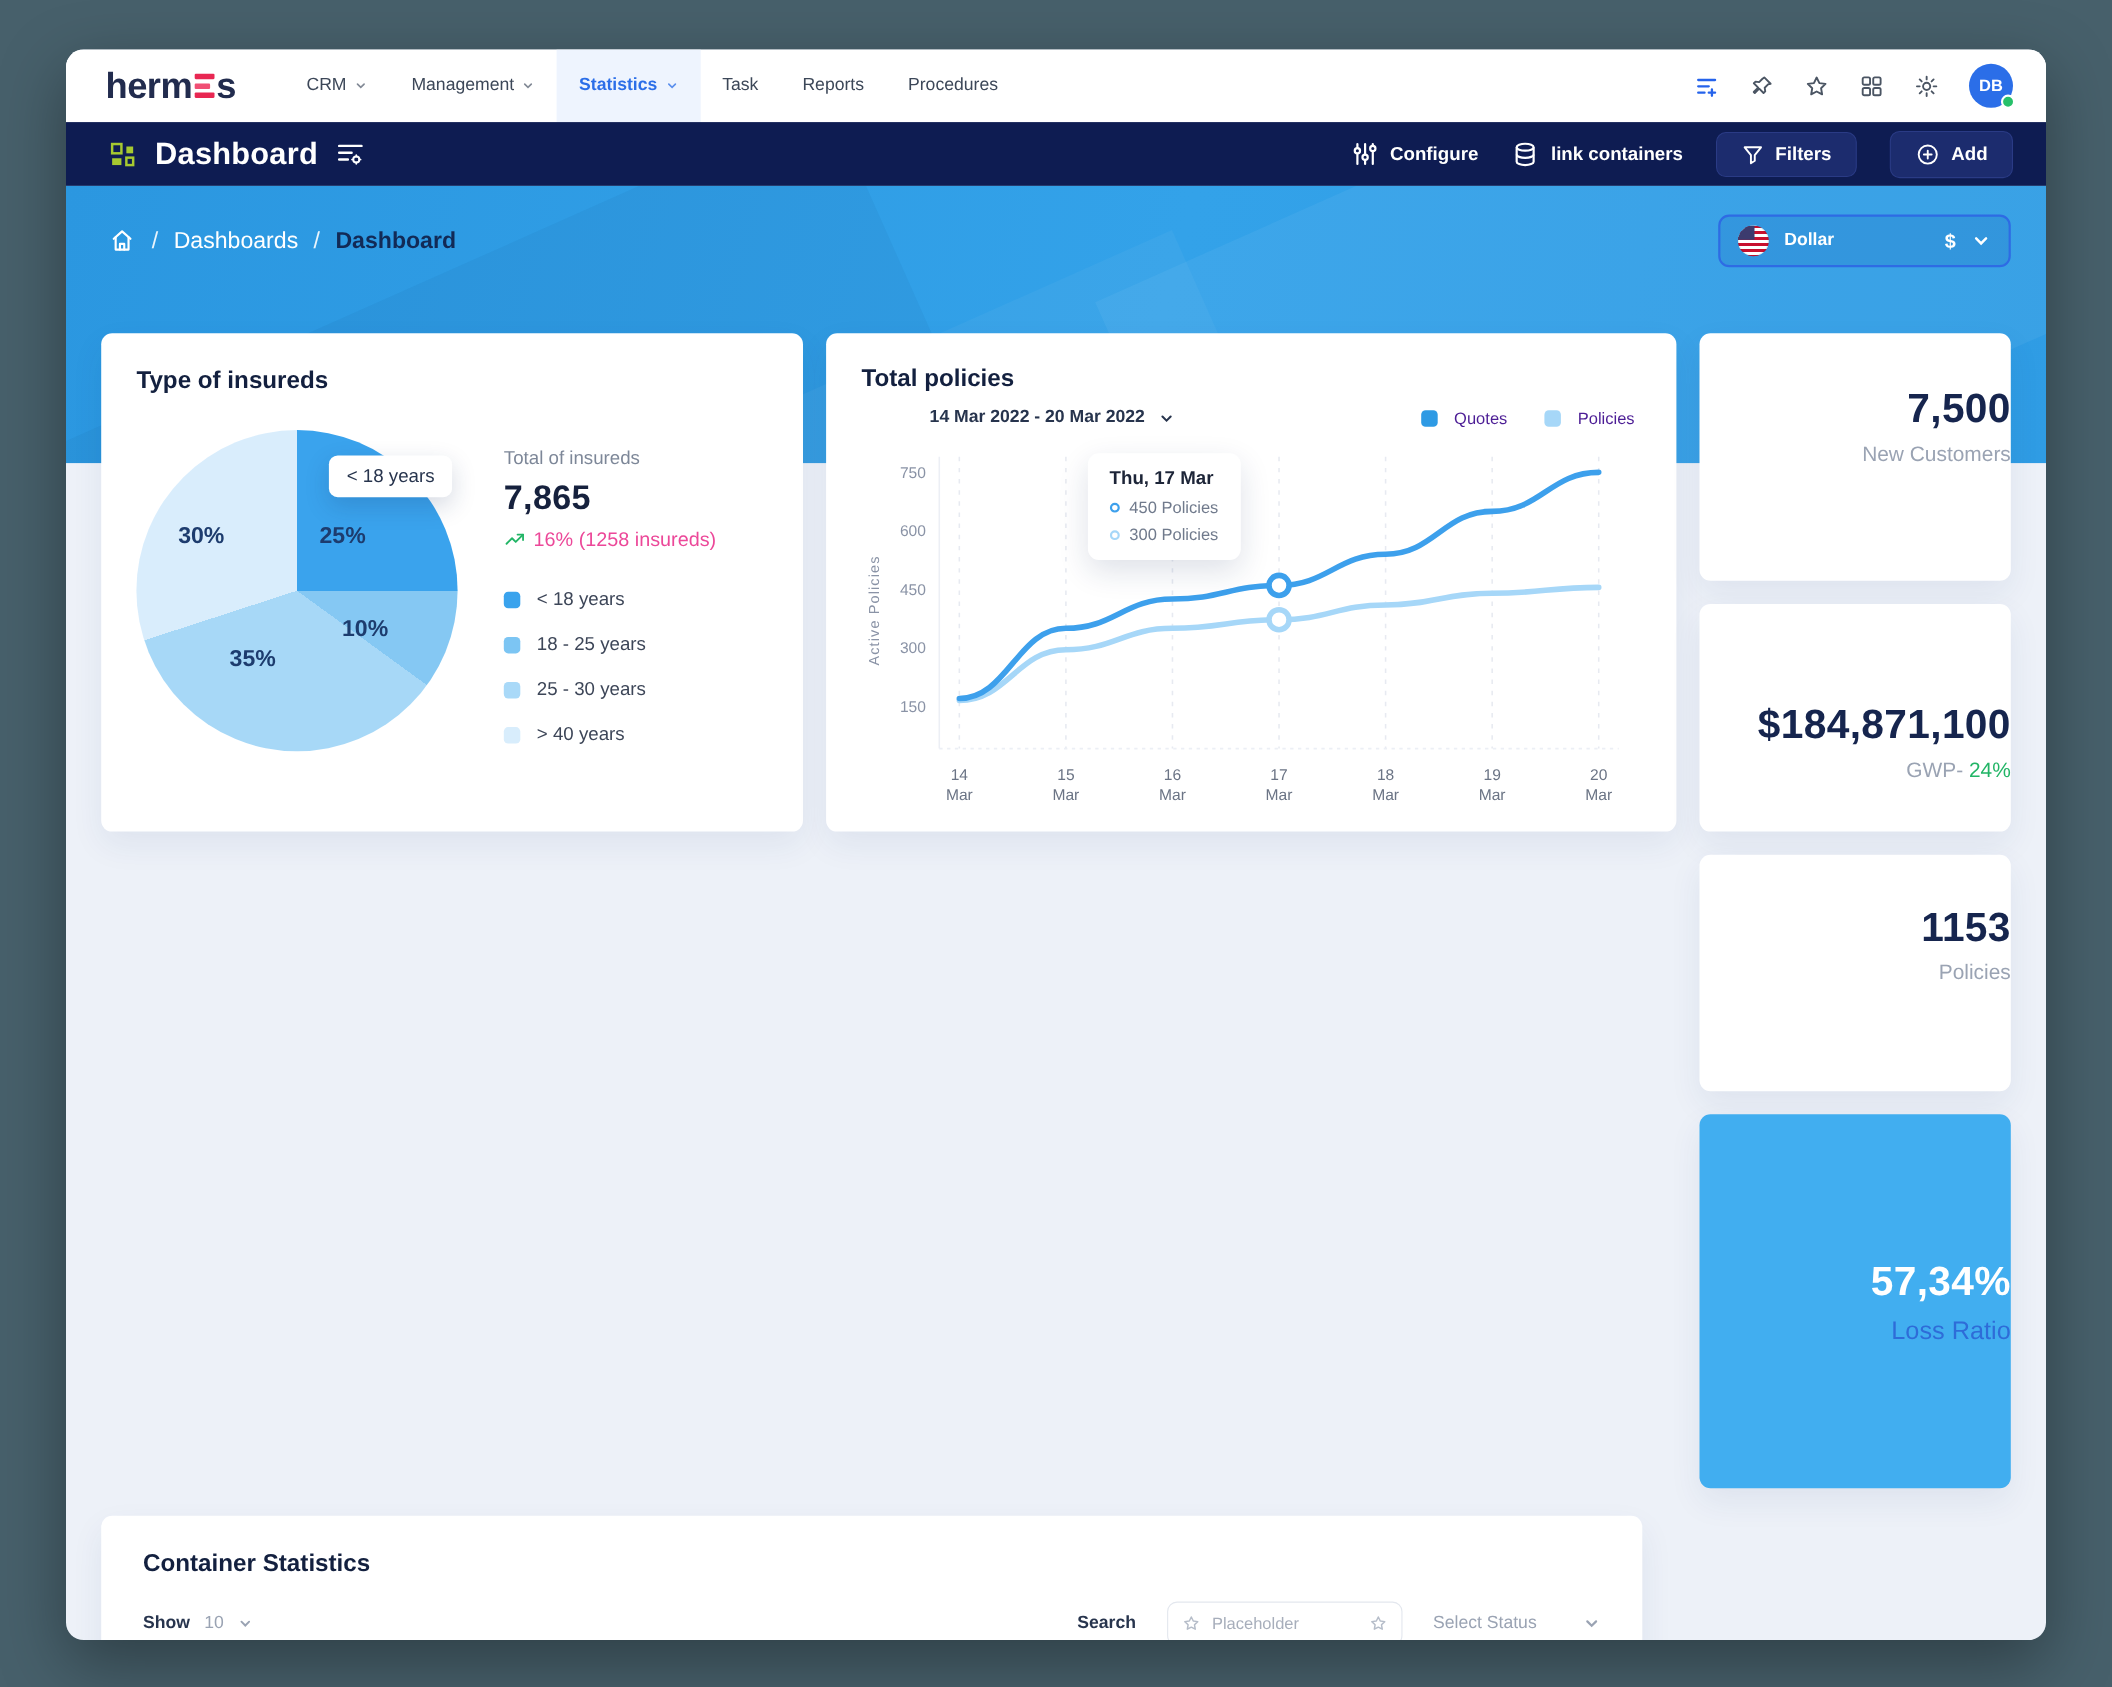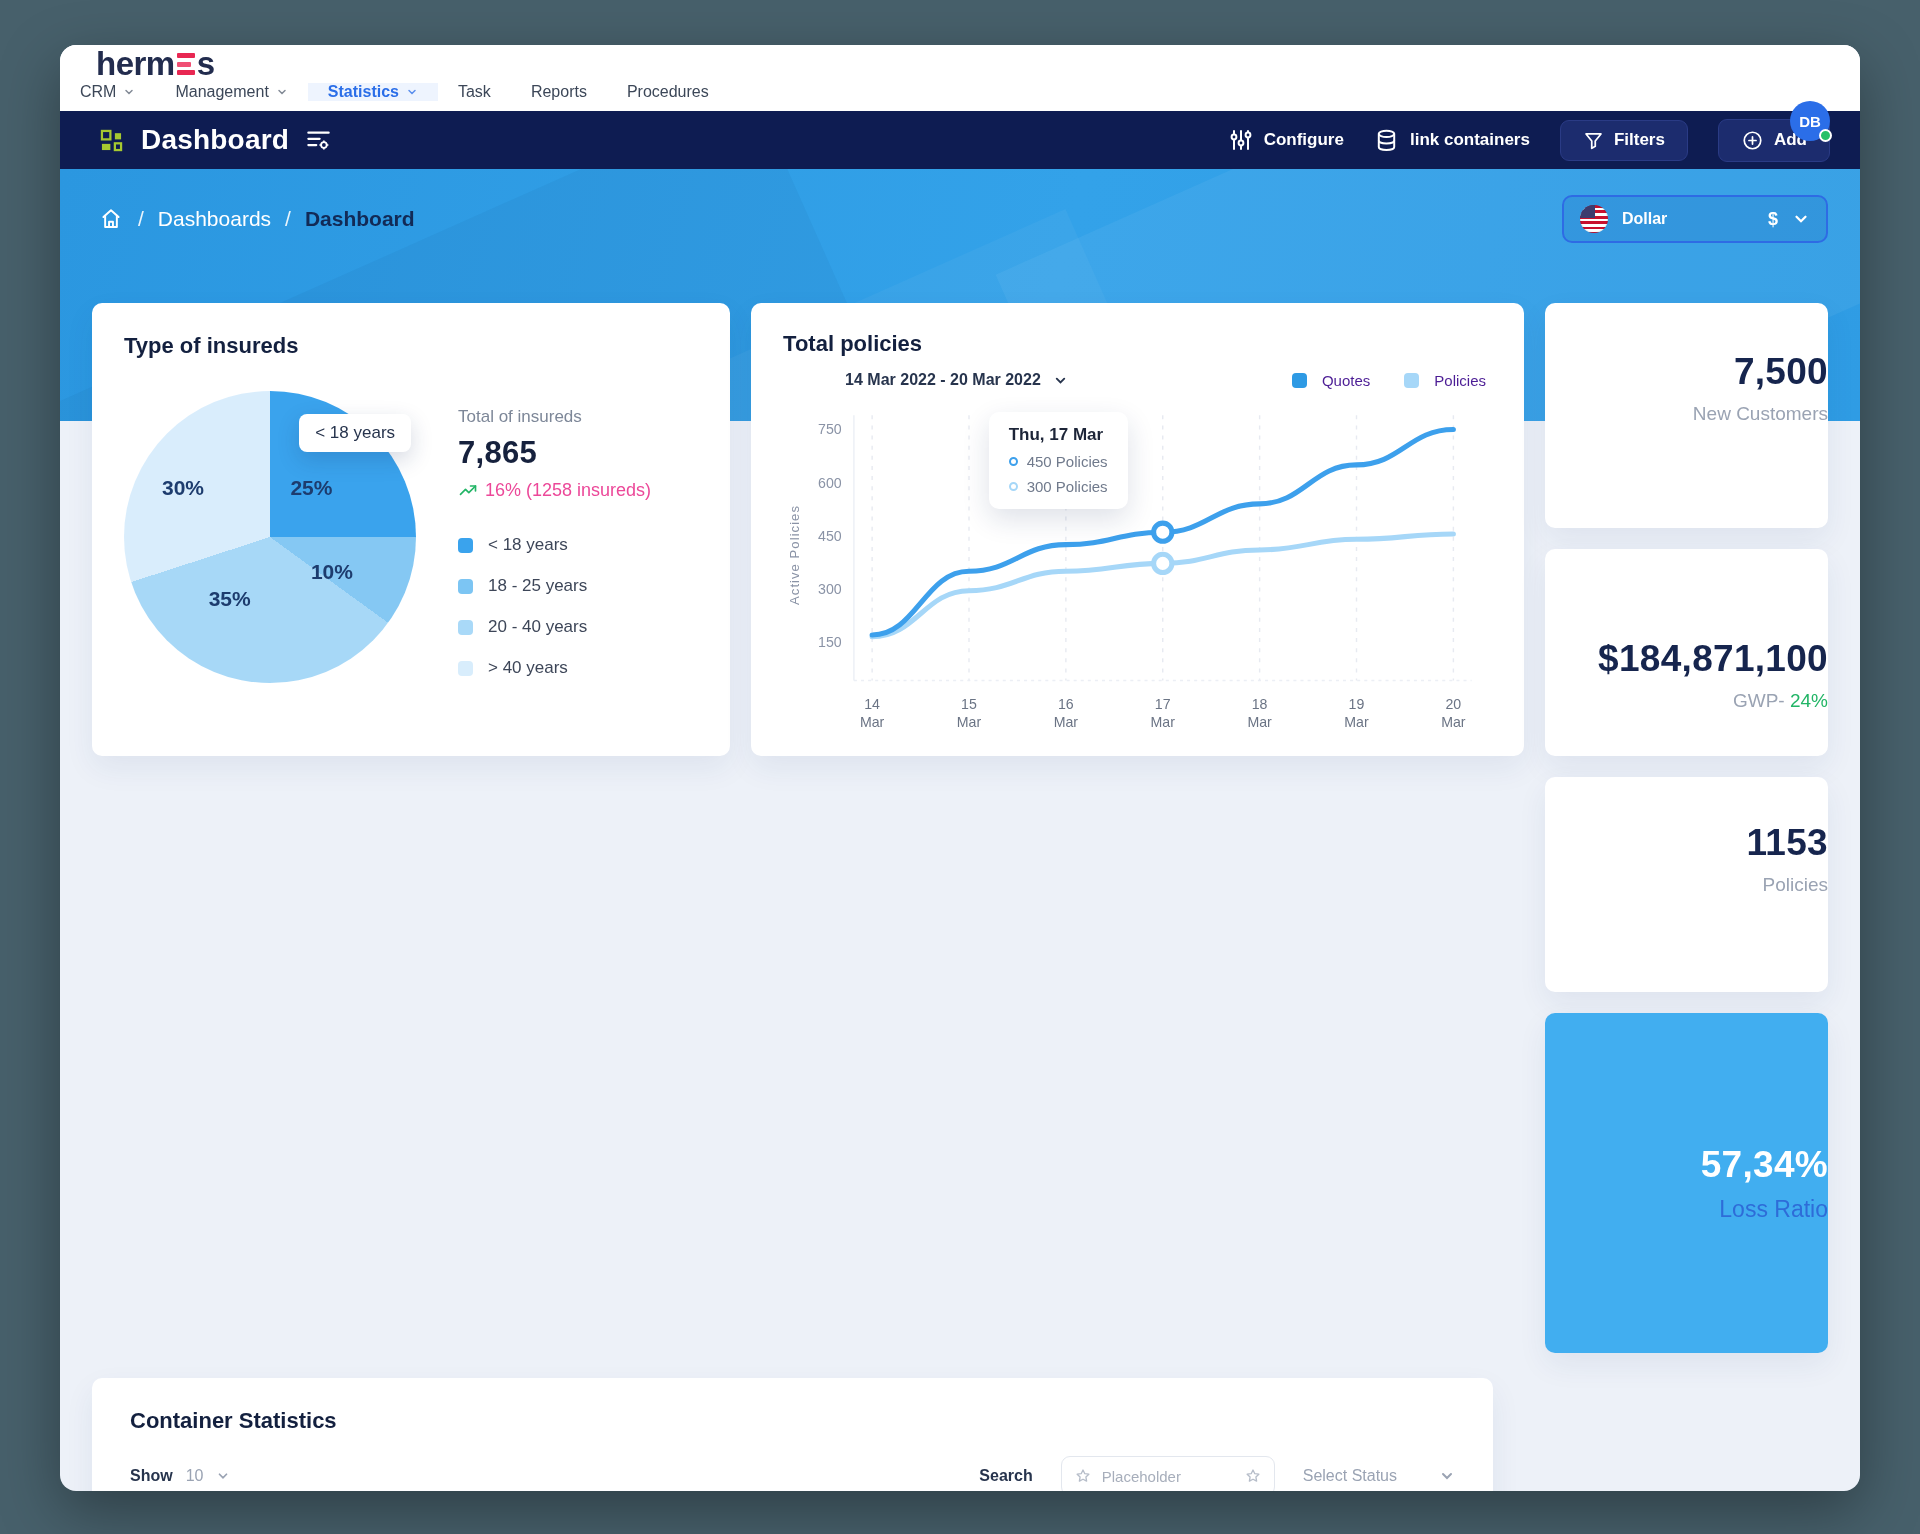--- a/index.html
+++ b/index.html
@@ -9,21 +9,21 @@
     background:#47606b;
     overflow:hidden;
   }
   .window {
     position:absolute; left:60px; top:45px; width:1800px; height:1446px;
     background:#edf1f8; border-radius:16px; overflow:hidden;
     box-shadow:0 20px 60px rgba(0,0,0,0.35);
     display:flex; flex-direction:column;
   }
   
-  .navbar { background:#fff; height:66px; display:flex; align-items:stretch; flex-shrink:0;flex-direction:column; }
+  .navbar { background:#fff; height:66px; display:flex; align-items:stretch; flex-shrink:0; }
   .logo { display:flex; align-items:center; padding:0 44px 0 36px; cursor:pointer; }
   .logo-txt { font-size:33px; font-weight:700; color:#222c4e; letter-spacing:-0.5px; }
   .logo-e { display:inline-flex; flex-direction:column; gap:3.5px; margin:0 2px; vertical-align:middle; }
   .logo-e i { display:block; height:5px; width:18px; background:#e82752; border-radius:1px; }
   .logo-e i:nth-child(2){ width:14px; background:#f04f74; }
   .nav-items { display:flex; align-items:stretch; }
   .nav-item { display:flex; align-items:center; gap:7px; padding:0 20px; font-size:16px; color:#3c4758; cursor:pointer; }
   .nav-item.active { background:#eef4fe; color:#2b6ee8; font-weight:700; }
   .nav-item .chev { width:12px; height:12px; opacity:.75; }
   .nav-right { margin-left:auto; display:flex; align-items:center; gap:27px; padding-right:30px; }
@@ -300,21 +300,21 @@
               <div class="legend-item">
                 <span class="swatch" style="background: rgb(58, 163, 237);"></span>
                 <span>&lt; 18 years</span>
               </div>
               <div class="legend-item">
                 <span class="swatch" style="background: rgb(124, 197, 243);"></span>
                 <span>18 - 25 years</span>
               </div>
               <div class="legend-item">
                 <span class="swatch" style="background: rgb(169, 217, 248);"></span>
-                <span>20 - 40 years</span>
+                <span>25 - 30 years</span>
               </div>
               <div class="legend-item">
                 <span class="swatch" style="background: rgb(216, 237, 252);"></span>
                 <span>&gt; 40 years</span>
               </div>
             </div>
           </div>
         </div>
       </div>
 

